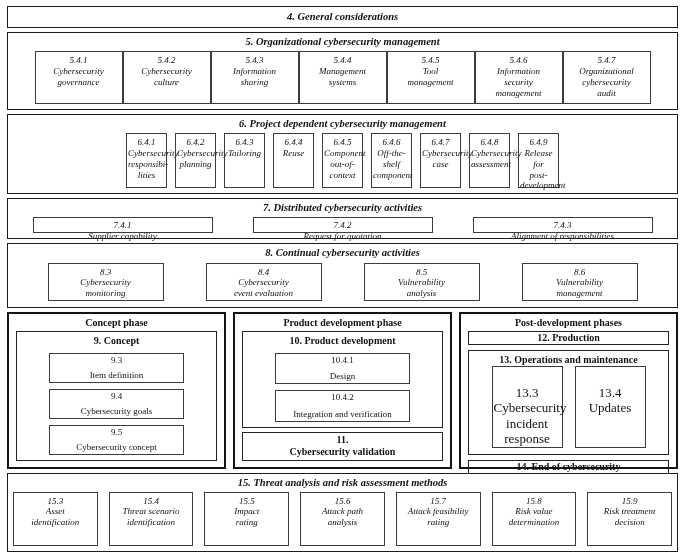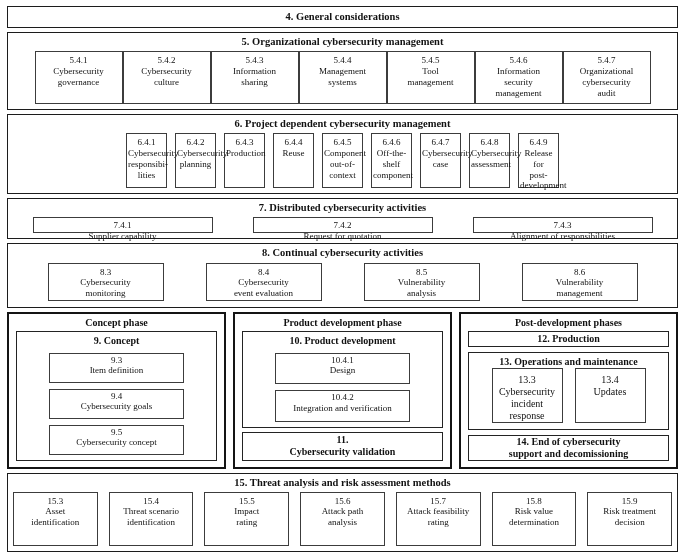--- a/index.html
+++ b/index.html
@@ -2,21 +2,21 @@
 <html><head>
 <meta charset="utf-8">
 <style>
   html,body { margin:0; padding:0; background:#ffffff; }
   .page {
     width:685px; height:560px; box-sizing:border-box;
     padding:6px 7px; background:#ffffff;
     display:flex; flex-direction:column; gap:4px;
     font-family:"Liberation Serif", serif; color:#111111;
   }
-  .sec { border:1.5px solid #1c1c1c; box-sizing:border-box; background:#ffffff; }
+  .sec { border:1.5px solid #1c1c1c; box-sizing:border-box; background:#ffffff;font-style:italic; }
   .sec-title {
     font-weight:bold; font-size:10.5px; text-align:center;
     line-height:1.25; padding-top:2px;
   }
   #s4 { height:22px; display:flex; align-items:center; justify-content:center; }
   #s4 .sec-title { padding-top:0; }
 
   .row { display:flex; justify-content:center; padding:3px 5px 5px; }
   .item {
     border:1px solid #3c3c3c; box-sizing:border-box;
@@ -45,39 +45,39 @@
   .phase-title { font-weight:bold; font-size:10px; text-align:center; }
   .group {
     border:1.5px solid #232323; box-sizing:border-box; margin-top:3px; flex:1;
     padding:1px 6px 5px; display:flex; flex-direction:column;
   }
   .group-title { font-weight:bold; font-size:10px; text-align:center; padding:2px 0 1px; }
   .gitem {
     border:1px solid #3c3c3c; box-sizing:border-box;
     text-align:center; font-size:9px; line-height:1.2;
     margin:6px 26px 0; flex:1;
-    display:flex; flex-direction:column; justify-content:flex-start; padding:1px;
+    display:flex; flex-direction:column; justify-content:space-between; padding:1px;
   }
   .boldbox {
     border:1.5px solid #232323; box-sizing:border-box;
     font-weight:bold; font-size:10px; line-height:1.2; text-align:center;
     display:flex; align-items:center; justify-content:center;
     white-space:pre-line;
   }
   #validation-box { margin-top:4px; height:29px; }
   #production-box { margin-top:3px; height:20px; }
   #end-box { margin-top:5px; height:31px; }
   .ops {
     border:1.5px solid #232323; box-sizing:border-box; margin-top:5px; flex:1;
     padding:1px 7px 6px; display:flex; flex-direction:column;
   }
   .ops-row { display:flex; gap:12px; justify-content:center; flex:1; }
   .ops-item {
     border:1px solid #3c3c3c; box-sizing:border-box; width:71px;
-    text-align:center; font-size:10px; line-height:1.2; padding:5px 1px 0;
+    text-align:center; font-size:13px; line-height:1.2; padding:18px 1px 0;
   }
 </style>
 </head>
 <body>
 
 <div class="page">
 
   <div class="sec" id="s4">
     <div class="sec-title">4. General considerations</div>
   </div>
@@ -134,21 +134,21 @@
 responsibi-
 lities</div>
       </div>
       <div class="item">
         <div class="num">6.4.2</div>
         <div class="lbl">Cybersecurity
 planning</div>
       </div>
       <div class="item">
         <div class="num">6.4.3</div>
-        <div class="lbl">Production</div>
+        <div class="lbl">Tailoring</div>
       </div>
       <div class="item">
         <div class="num">6.4.4</div>
         <div class="lbl">Reuse</div>
       </div>
       <div class="item">
         <div class="num">6.4.5</div>
         <div class="lbl">Component
 out-of-context</div>
       </div>

